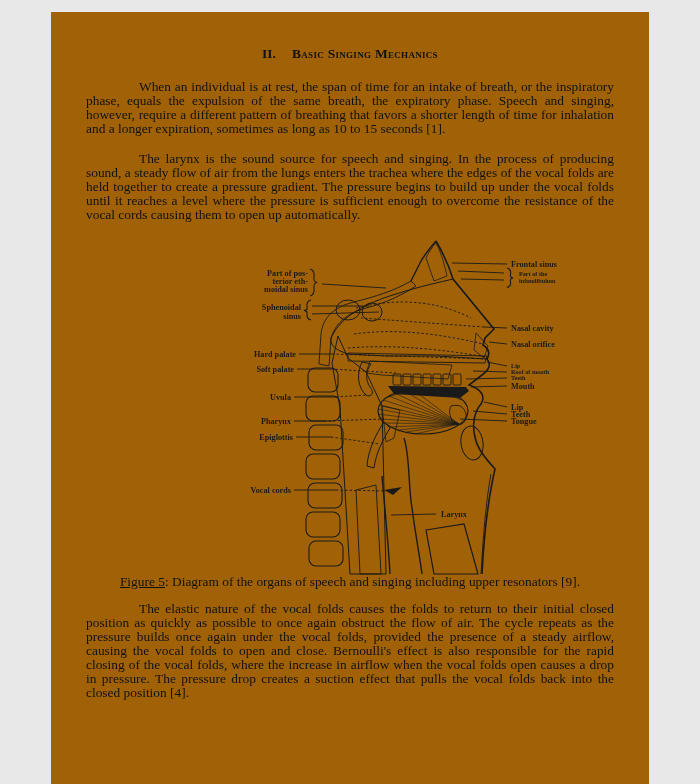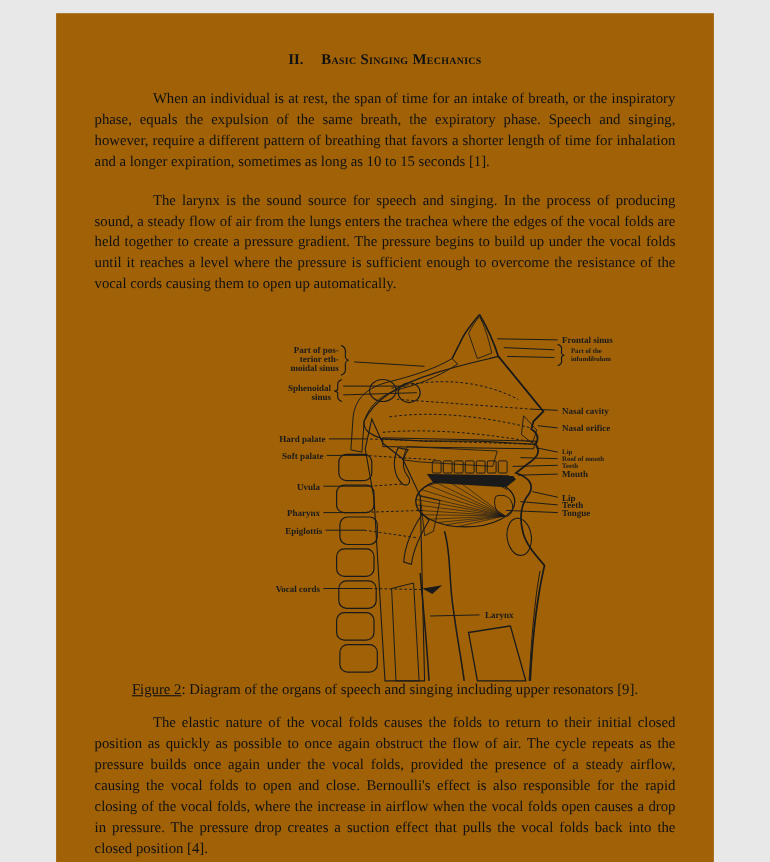--- a/index.html
+++ b/index.html
@@ -8,21 +8,21 @@
     font-family:"Liberation Serif", serif;color:#111;overflow:hidden;
     margin:12px auto;
   }
   .content{padding:34px 35px 0 35px;}
   .heading{
     text-align:center;font-size:13.5px;font-weight:bold;margin:0 0 18px 0;
   }
   .heading .numeral{margin-right:16px;}
   .heading .sc{font-variant:small-caps;letter-spacing:0.3px;}
   p.body-par{
-    font-size:13.4px;line-height:19px;text-align:justify;
+    font-size:13.4px;line-height:14px;text-align:justify;
     text-indent:53px;margin:0 0 16px 0;
   }
   .figure{position:relative;height:334px;margin:6px 0 2px 0;}
   .figure svg{position:absolute;left:150px;top:0;}
   .caption{
     text-align:center;font-size:13.4px;margin:2px 0 12px 0;
   }
   .caption .fig-label{text-decoration:underline;}
   .lbl{
     font-family:"Liberation Serif", serif;font-weight:bold;font-size:8.2px;
@@ -225,19 +225,19 @@
           <text class="lbl-sm" x="275" y="142">Teeth</text>
           <text class="lbl" x="275" y="151">Mouth</text>
           <text class="lbl" x="275" y="172">Lip</text>
           <text class="lbl" x="275" y="179">Teeth</text>
           <text class="lbl" x="275" y="186">Tongue</text>
         </g>
       </svg>
     </div>
 
     <div class="caption">
-      <span class="fig-label">Figure 2</span><span>: Diagram of the organs of speech and singing including upper resonators [9].</span>
+      <span class="fig-label">Figure 5</span><span>: Diagram of the organs of speech and singing including upper resonators [9].</span>
     </div>
 
     <p class="body-par">The elastic nature of the vocal folds causes the folds to return to their initial closed position as quickly as possible to once again obstruct the flow of air.  The cycle repeats as the pressure builds once again under the vocal folds, provided the presence of a steady airflow, causing the vocal folds to open and close.  Bernoulli's effect is also responsible for the rapid closing of the vocal folds, where the increase in airflow when the vocal folds open causes a drop in pressure.  The pressure drop creates a suction effect that pulls the vocal folds back into the closed position [4].</p>
 
   </div>
 </div>
 
 </body></html>

